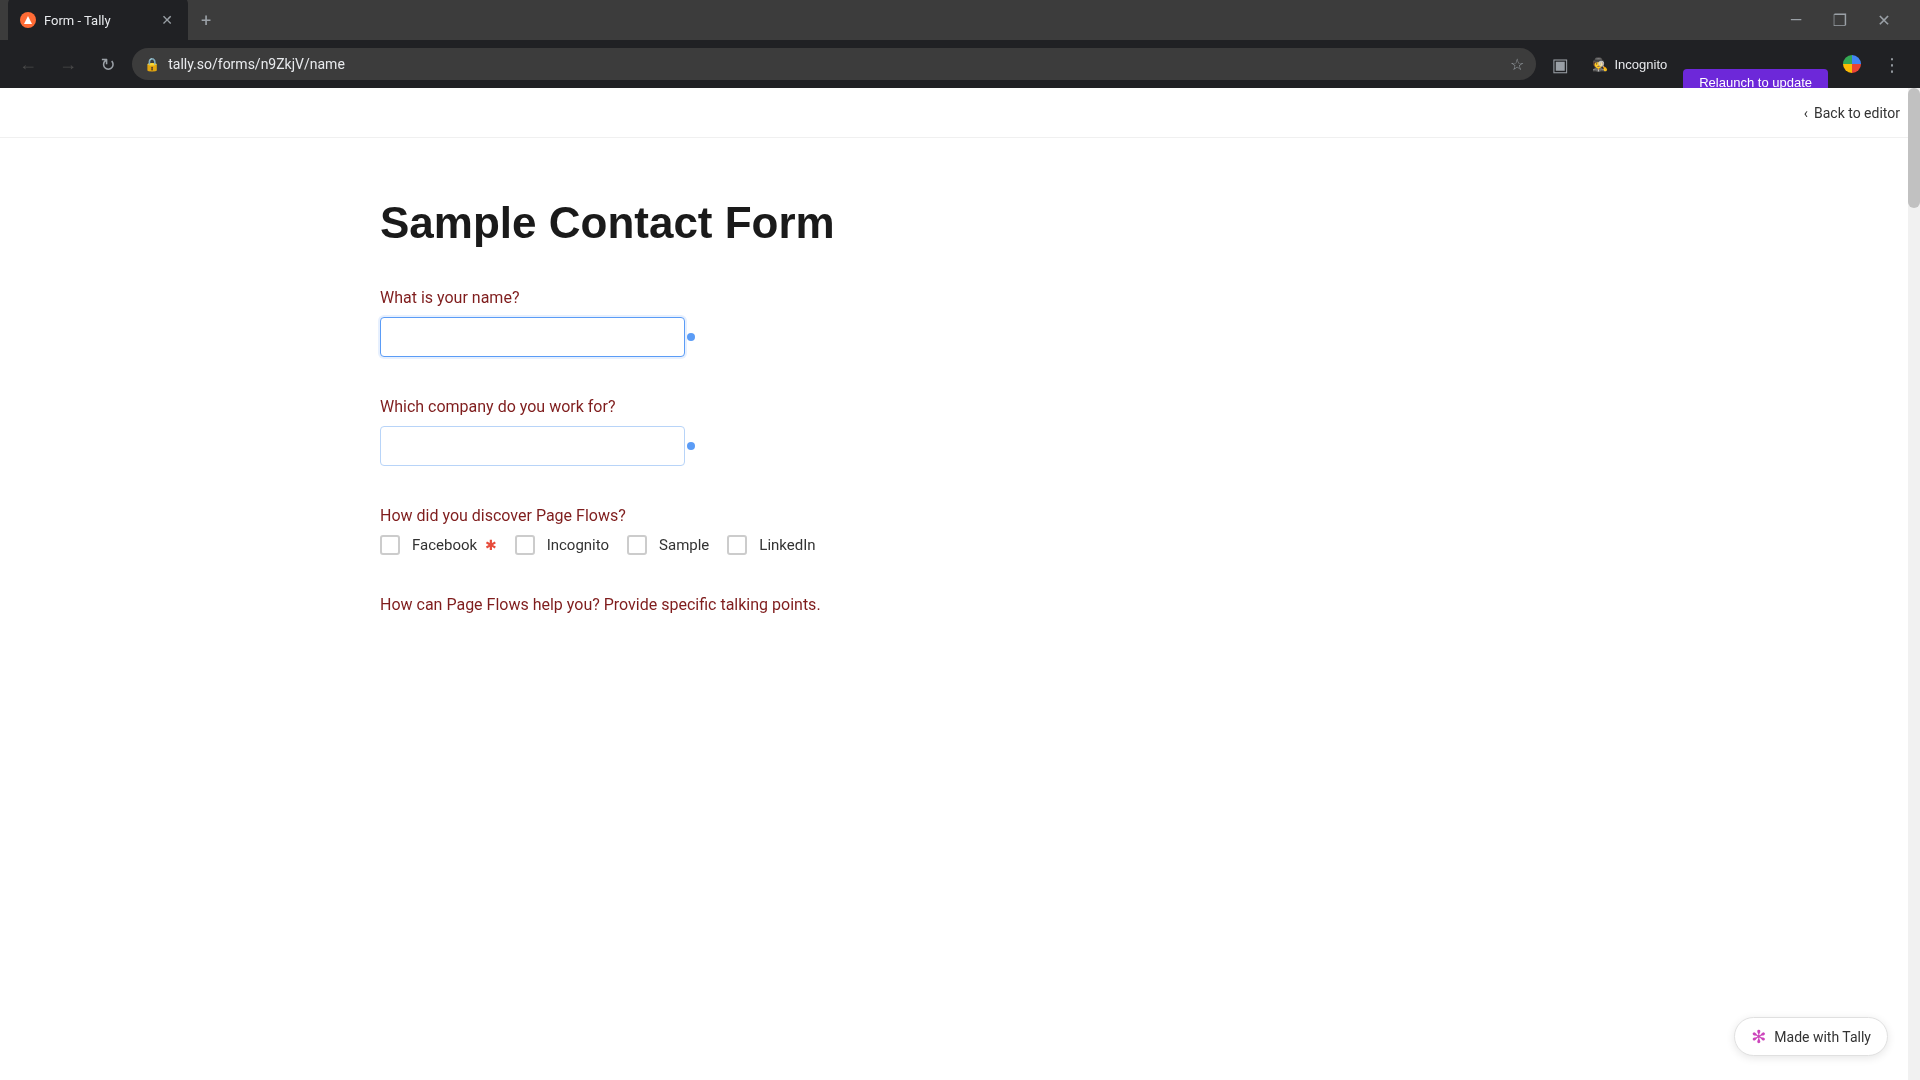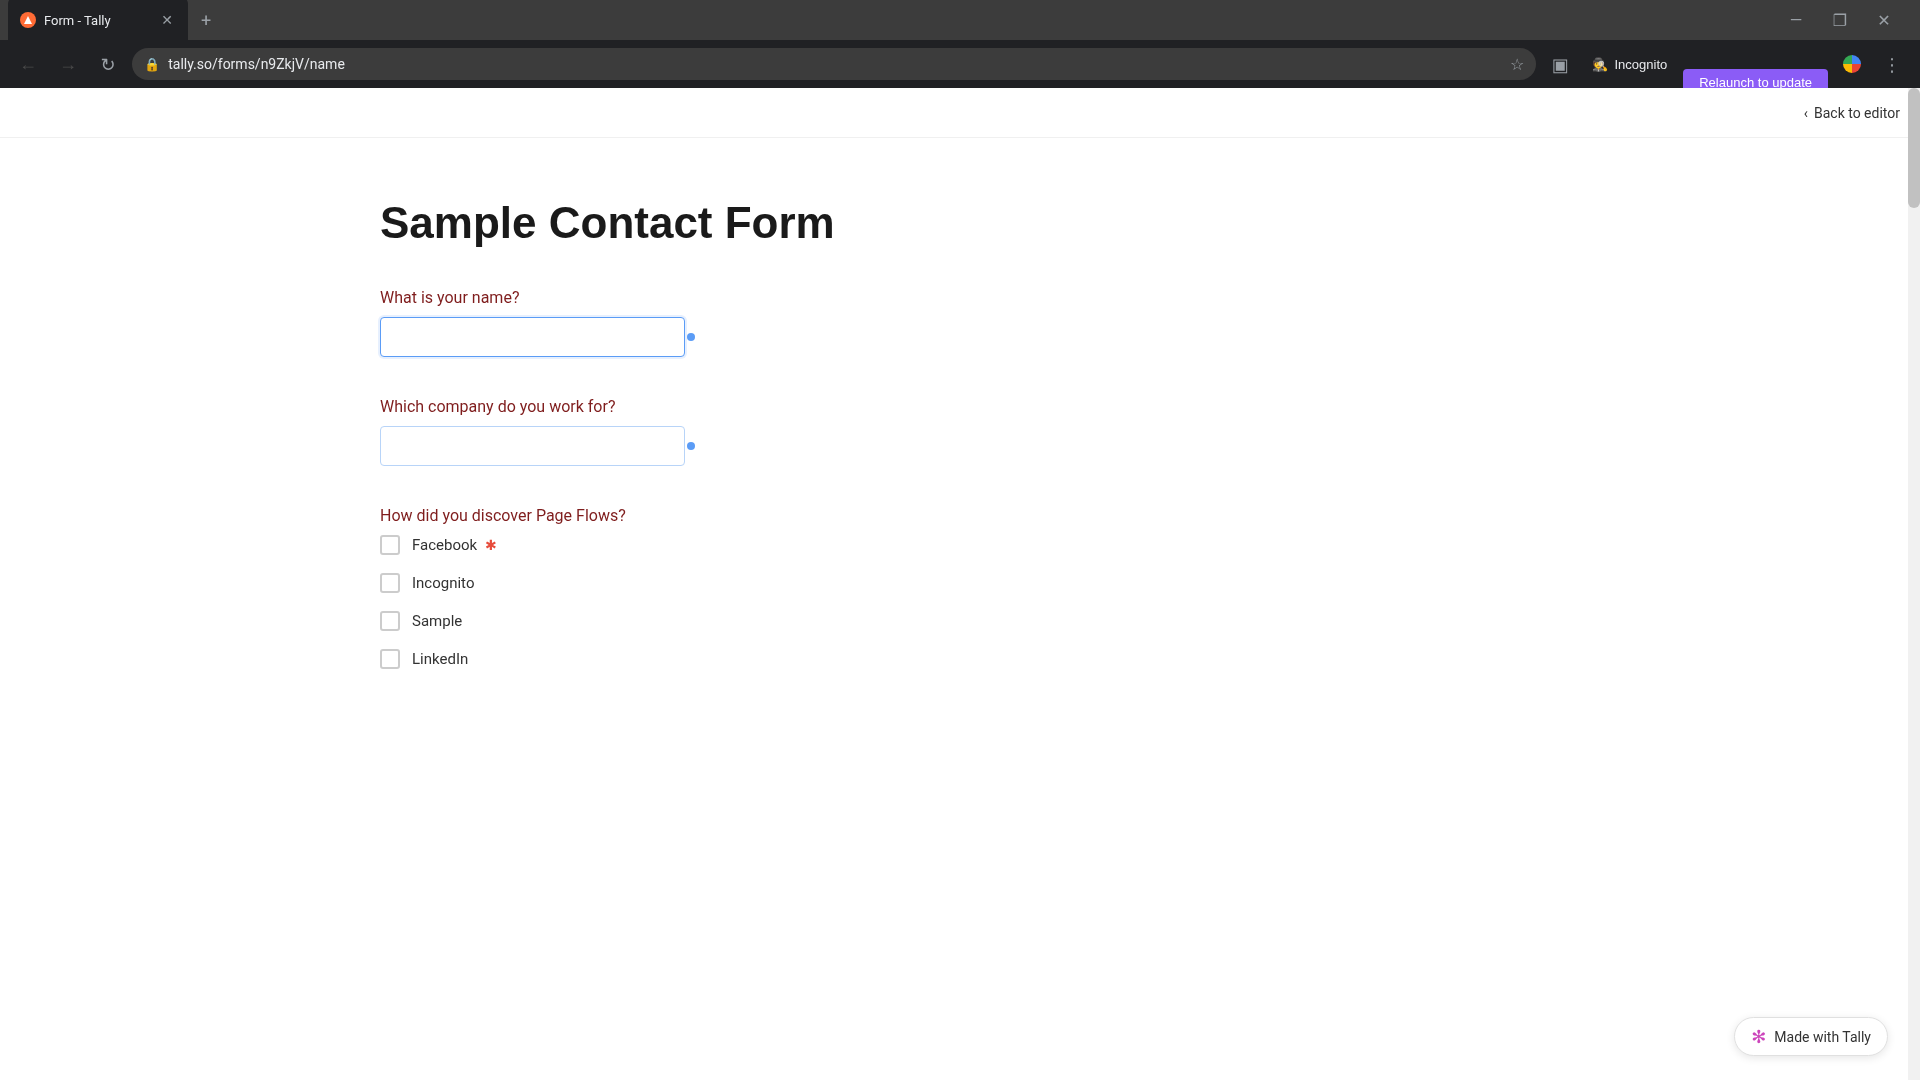--- a/index.html
+++ b/index.html
@@ -167,21 +167,21 @@
       background: transparent;
       border: none;
       color: #e8eaed;
       font-size: 13px;
       cursor: pointer;
       padding: 4px 8px;
       border-radius: 4px;
     }
 
     .relaunch-btn {
-      background: #8b5cf6;
+      background: #6d28d9;
       color: white;
       border: none;
       border-radius: 4px;
       padding: 6px 16px;
       font-size: 13px;
       cursor: pointer;
       font-weight: 500;
       margin-top: 37px;
     }
 
@@ -291,21 +291,21 @@
       top: 50%;
       transform: translateY(-50%);
       width: 8px;
       height: 8px;
       background: #5b9cf6;
       border-radius: 50%;
     }
 
     .checkbox-group {
       display: flex;
-      flex-direction: column;
+      flex-direction: row;
       gap: 18px;
       margin-top: 4px;
     }
 
     .checkbox-item {
       display: flex;
       align-items: center;
       gap: 12px;
       cursor: pointer;
     }
@@ -495,19 +495,22 @@
           <div class="checkbox-box"></div>
           <span class="checkbox-label">Sample</span>
         </div>
         <div class="checkbox-item">
           <div class="checkbox-box"></div>
           <span class="checkbox-label">LinkedIn</span>
         </div>
       </div>
     </div>
 
+    <div class="form-field">
+      <label class="field-label">How can Page Flows help you? Provide specific talking points.</label>
+    </div>
   </div>
 </div>
 
 <a class="made-with-tally">
   <span class="tally-star">✻</span>
   <span>Made with Tally</span>
 </a>
 
 </body></html>

